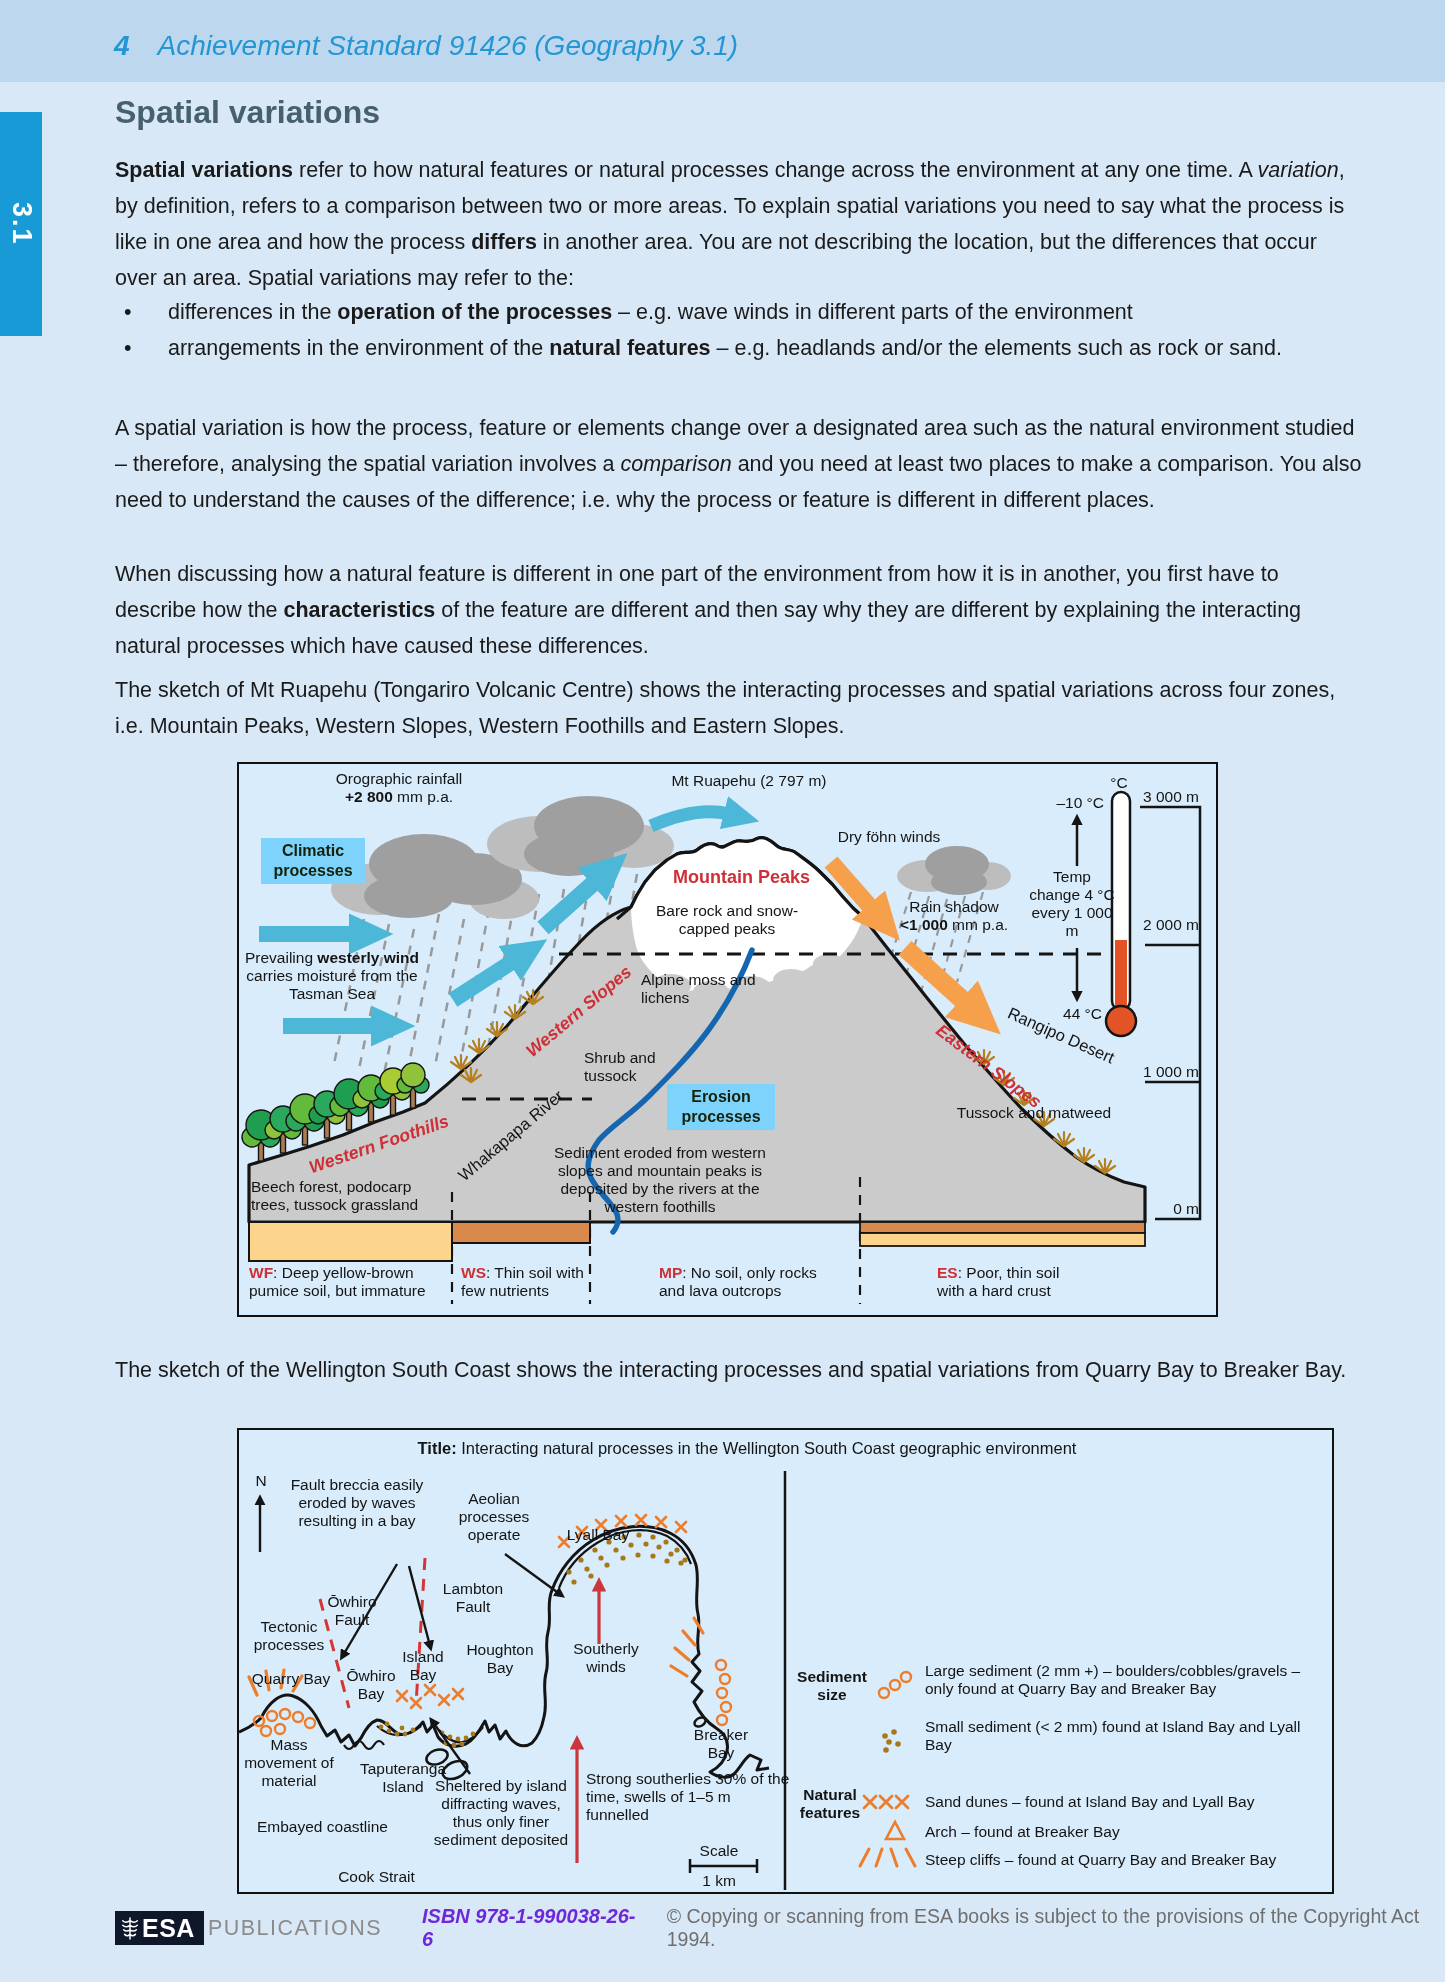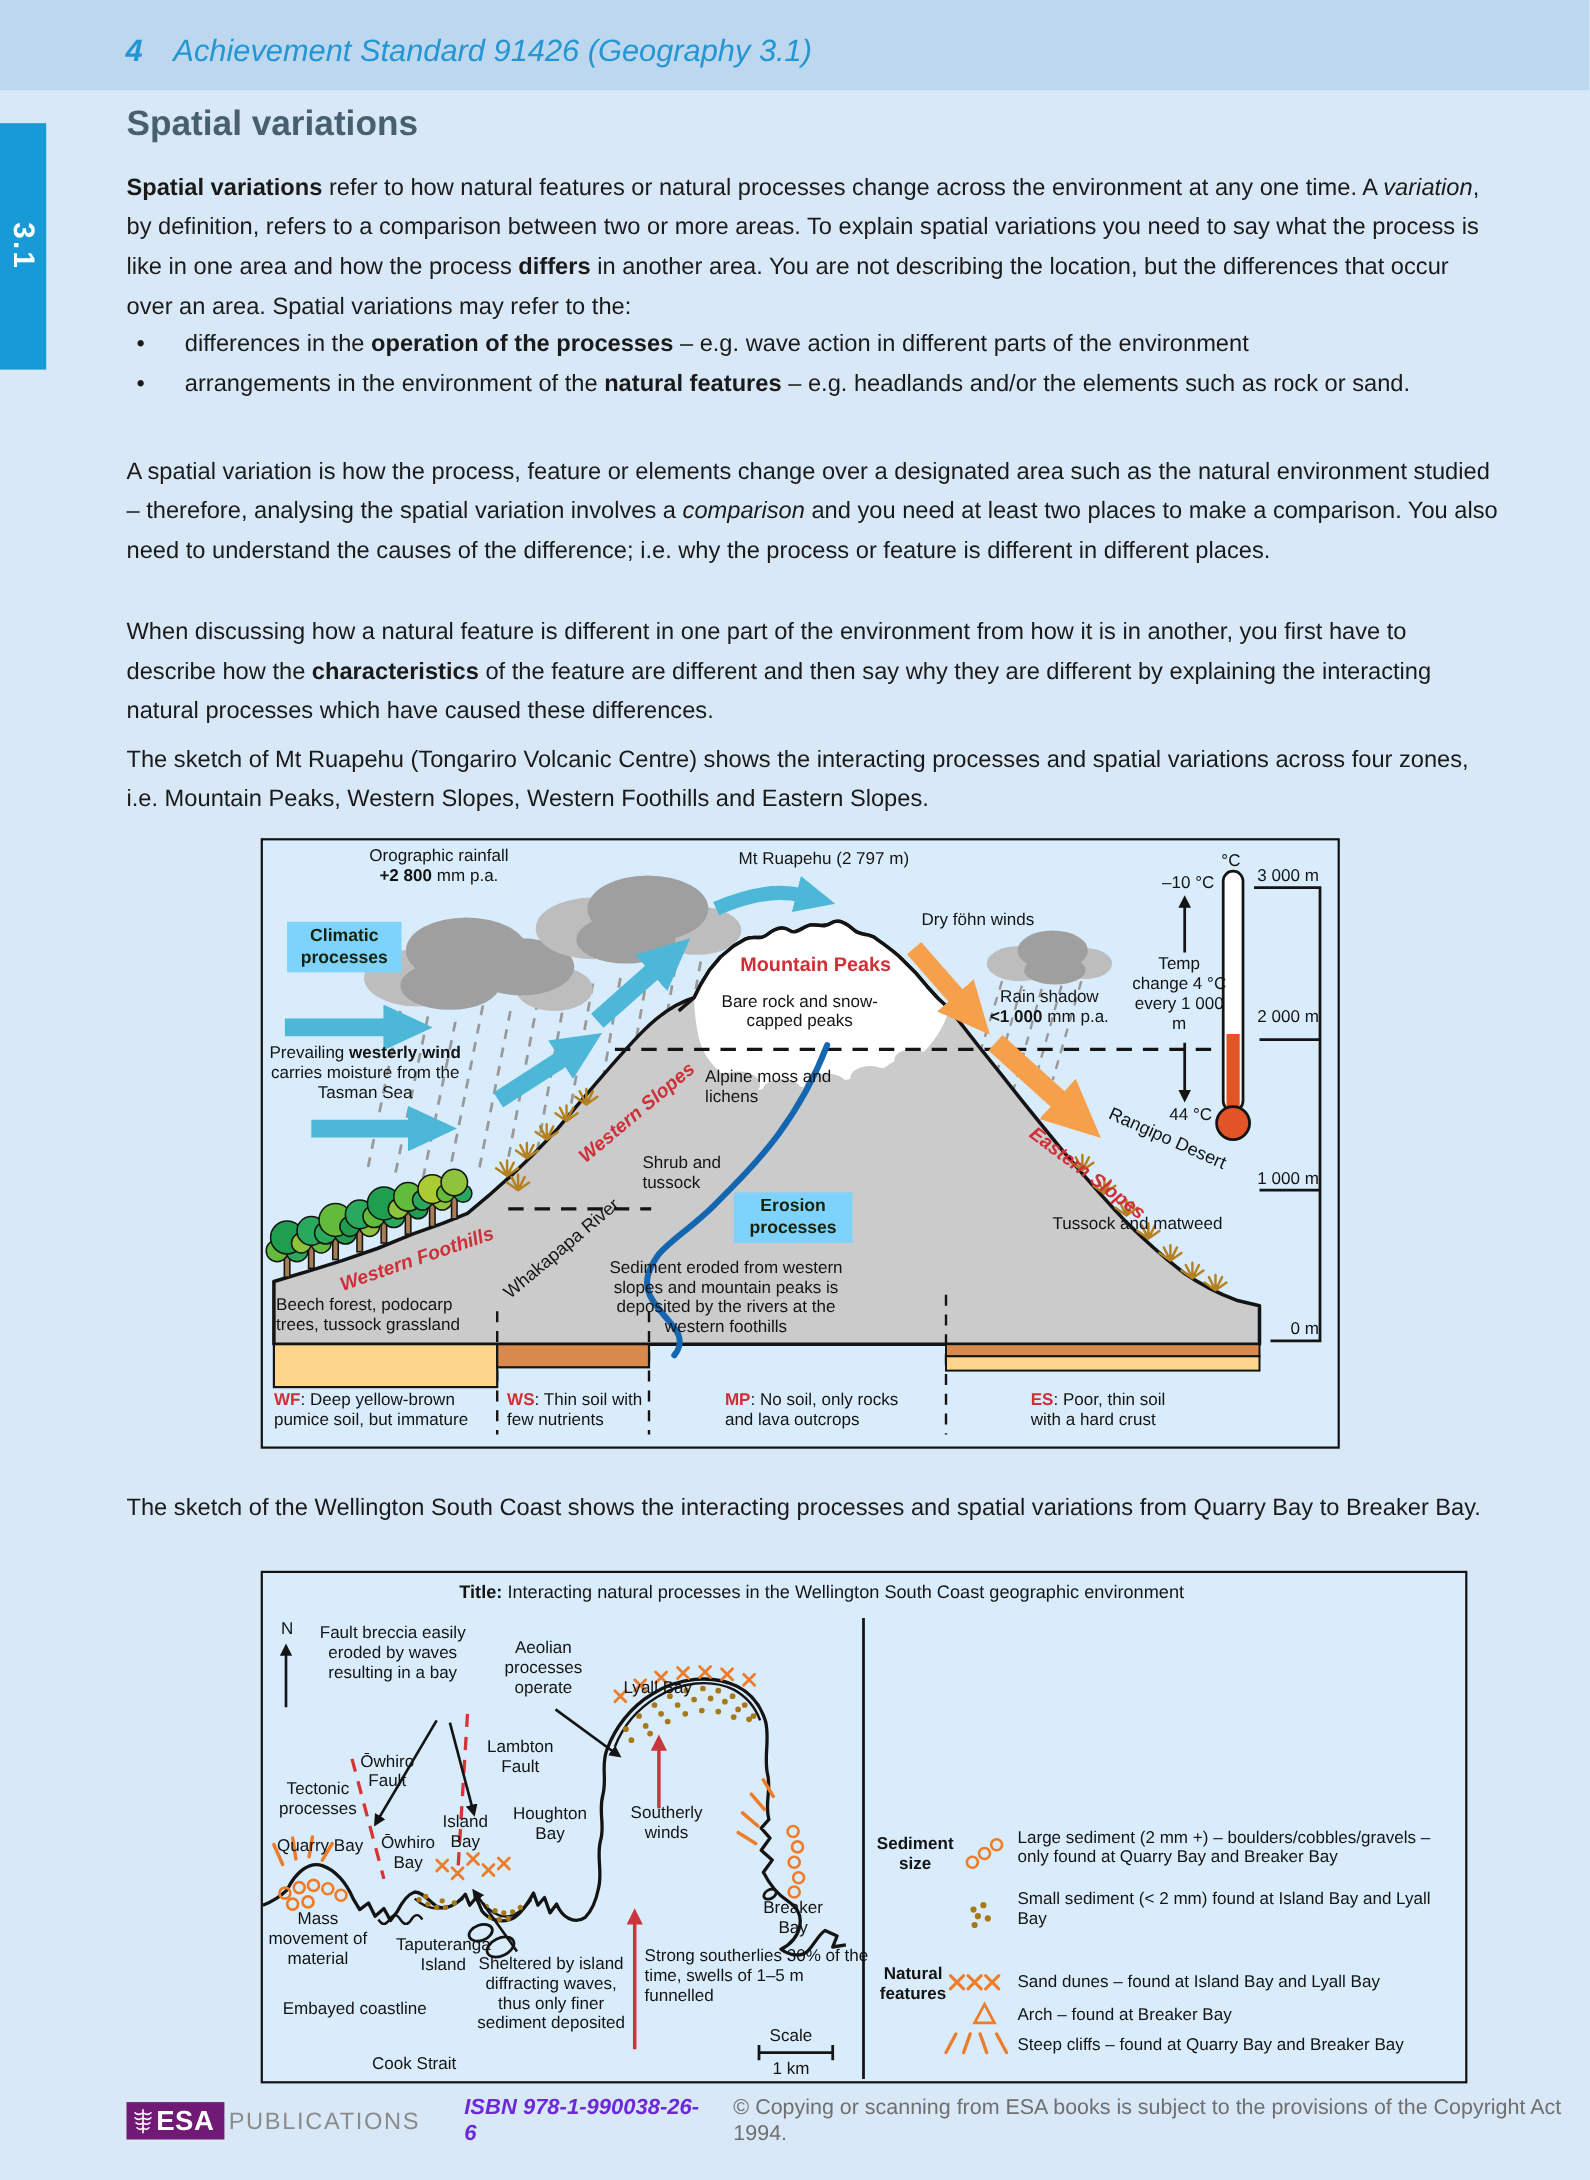--- a/index.html
+++ b/index.html
@@ -27,21 +27,21 @@
   .rgt { text-align:right; }
   .nw { white-space:nowrap; }
   .red { color:#cf2f37; }
   .zone { color:#cf2f37; font-weight:bold; font-style:italic; font-size:17.5px; white-space:nowrap; text-align:center; }
   .gbox { position:absolute; background:#7dd3fc; font-weight:bold; font-size:16px; line-height:1.25; text-align:center; padding:3px 4px; color:#15210a; }
   .d2title { position:absolute; top:9px; left:0; width:1016px; text-align:center; font-size:16.5px; color:#141414; }
   .lg { font-size:15.5px; }
   .lgh { font-weight:bold; }
 
   .footer { position:absolute; top:1908px; left:115px; height:40px; display:flex; align-items:center; }
-  .esa-badge { background:#701a75; color:#fff; height:34px; padding:0 9px 0 5px; display:flex; align-items:center; gap:2px;
+  .esa-badge { background:#0f172a; color:#fff; height:34px; padding:0 9px 0 5px; display:flex; align-items:center; gap:2px;
                font-weight:bold; font-size:25px; letter-spacing:0.5px; }
   .pub { color:#8b8b8b; font-size:21.5px; letter-spacing:1.5px; margin-left:4px; }
   .isbn { color:#6d28d9; font-style:italic; font-weight:bold; font-size:20px; margin-left:40px; }
   .copyright { color:#6f6f6f; font-size:19.5px; margin-left:28px; }
 </style>
 </head>
 <body>
 
 <div class="page">
 
@@ -53,21 +53,21 @@
       <span>3.1</span>
     </div>
 
   <div class="doc-title">Spatial variations</div>
 
   <div class="para" style="top:152px"><b>Spatial variations</b><span> refer to how natural features or natural processes change across the environment at any one time. A </span><i>variation</i><span>, by definition, refers to a comparison between two or more areas. To explain spatial variations you need to say what the process is like in one area and how the process </span><b>differs</b><span> in another area. You are not describing the location, but the differences that occur over an area. Spatial variations may refer to the:</span></div>
 
   <div class="bullets">
     <div class="bullet">
       <span class="dot">•</span>
-      <span class="bt"><span>differences in the </span><b>operation of the processes</b><span> – e.g. wave action in different parts of the environment</span></span>
+      <span class="bt"><span>differences in the </span><b>operation of the processes</b><span> – e.g. wave winds in different parts of the environment</span></span>
     </div>
     <div class="bullet">
       <span class="dot">•</span>
       <span class="bt"><span>arrangements in the environment of the </span><b>natural features</b><span> – e.g. headlands and/or the elements such as rock or sand.</span></span>
     </div>
   </div>
 
   <div class="para" style="top:410px"><span>A spatial variation is how the process, feature or elements change over a designated area such as the natural environment studied – therefore, analysing the spatial variation involves a </span><i>comparison</i><span> and you need at least two places to make a comparison. You also need to understand the causes of the difference; i.e. why the process or feature is different in different places.</span></div>
 
   <div class="para" style="top:556px"><span>When discussing how a natural feature is different in one part of the environment from how it is in another, you first have to describe how the </span><b>characteristics</b><span> of the feature are different and then say why they are different by explaining the interacting natural processes which have caused these differences.</span></div>

